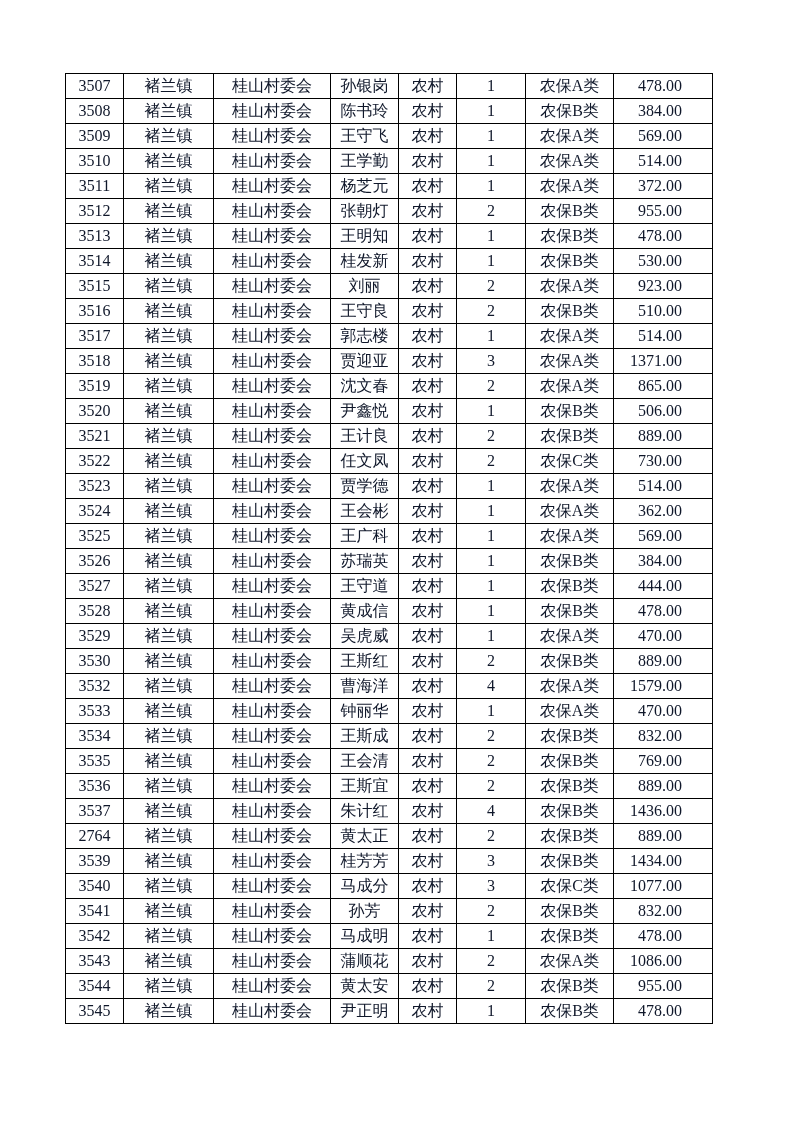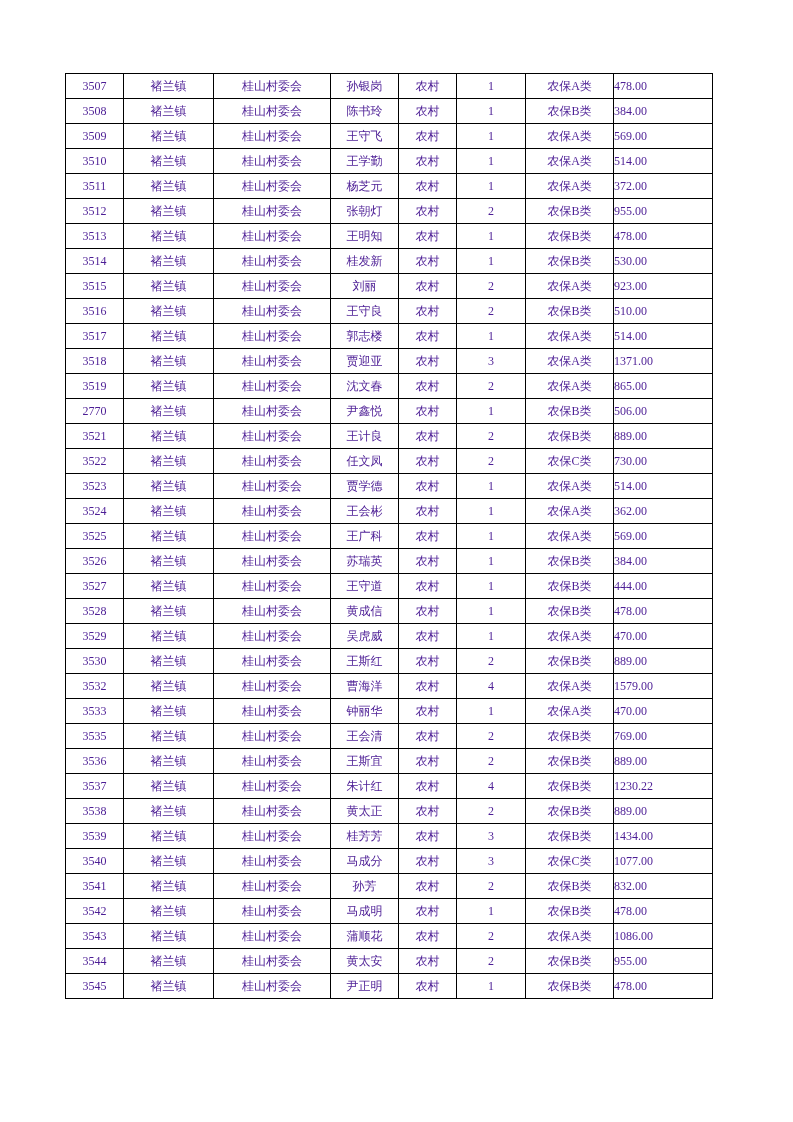--- a/index.html
+++ b/index.html
@@ -15,34 +15,34 @@
     overflow: hidden;
   }
   table.roster {
     position: absolute;
     left: 65px;
     top: 73px;
     width: 647px;
     border-collapse: collapse;
     table-layout: fixed;
     font-family: "Liberation Serif", "DejaVu Serif", serif;
-    font-size: 12px;
-    color: #4c1d95;
+    font-size: 16px;
+    color: #0f172a;
   }
   table.roster td {
     border: 1px solid #000000;
     height: 24px;
     padding: 0;
     text-align: center;
     vertical-align: middle;
     white-space: nowrap;
     overflow: hidden;
   }
   table.roster td.amount {
-    text-align: left;
+    text-align: right;
     padding-right: 30px;
   }
 </style>
 </head>
 <body>
 
 <div class="page">
   <table class="roster">
     <colgroup>
       <col style="width:58px">
@@ -179,21 +179,21 @@
           <td>3519</td>
           <td>褚兰镇</td>
           <td>桂山村委会</td>
           <td>沈文春</td>
           <td>农村</td>
           <td>2</td>
           <td>农保A类</td>
           <td class="amount">865.00</td>
         </tr>
         <tr>
-          <td>2770</td>
+          <td>3520</td>
           <td>褚兰镇</td>
           <td>桂山村委会</td>
           <td>尹鑫悦</td>
           <td>农村</td>
           <td>1</td>
           <td>农保B类</td>
           <td class="amount">506.00</td>
         </tr>
         <tr>
           <td>3521</td>
@@ -309,20 +309,30 @@
           <td>3533</td>
           <td>褚兰镇</td>
           <td>桂山村委会</td>
           <td>钟丽华</td>
           <td>农村</td>
           <td>1</td>
           <td>农保A类</td>
           <td class="amount">470.00</td>
         </tr>
         <tr>
+          <td>3534</td>
+          <td>褚兰镇</td>
+          <td>桂山村委会</td>
+          <td>王斯成</td>
+          <td>农村</td>
+          <td>2</td>
+          <td>农保B类</td>
+          <td class="amount">832.00</td>
+        </tr>
+        <tr>
           <td>3535</td>
           <td>褚兰镇</td>
           <td>桂山村委会</td>
           <td>王会清</td>
           <td>农村</td>
           <td>2</td>
           <td>农保B类</td>
           <td class="amount">769.00</td>
         </tr>
         <tr>
@@ -336,24 +346,24 @@
           <td class="amount">889.00</td>
         </tr>
         <tr>
           <td>3537</td>
           <td>褚兰镇</td>
           <td>桂山村委会</td>
           <td>朱计红</td>
           <td>农村</td>
           <td>4</td>
           <td>农保B类</td>
-          <td class="amount">1230.22</td>
-        </tr>
-        <tr>
-          <td>3538</td>
+          <td class="amount">1436.00</td>
+        </tr>
+        <tr>
+          <td>2764</td>
           <td>褚兰镇</td>
           <td>桂山村委会</td>
           <td>黄太正</td>
           <td>农村</td>
           <td>2</td>
           <td>农保B类</td>
           <td class="amount">889.00</td>
         </tr>
         <tr>
           <td>3539</td>

